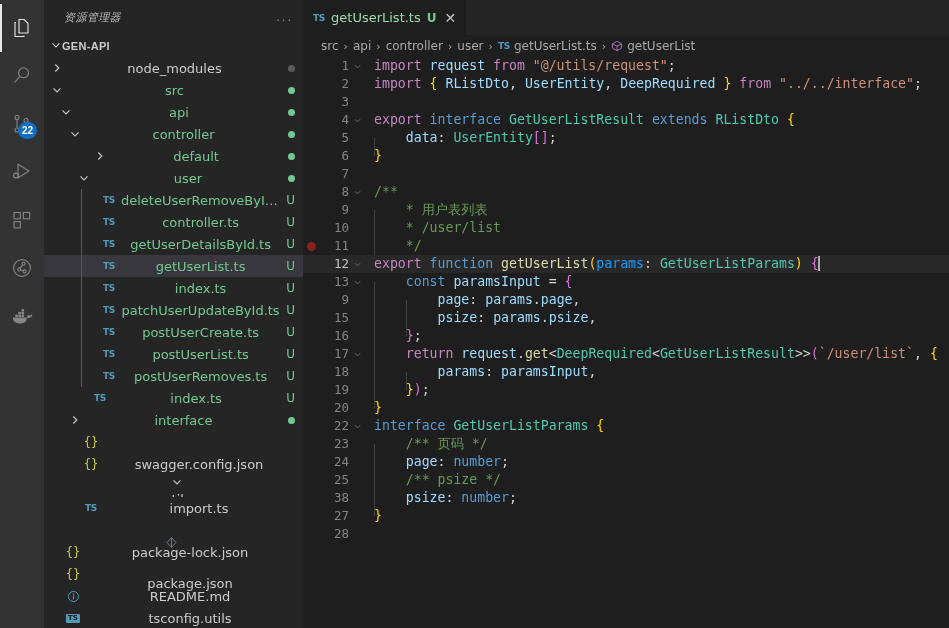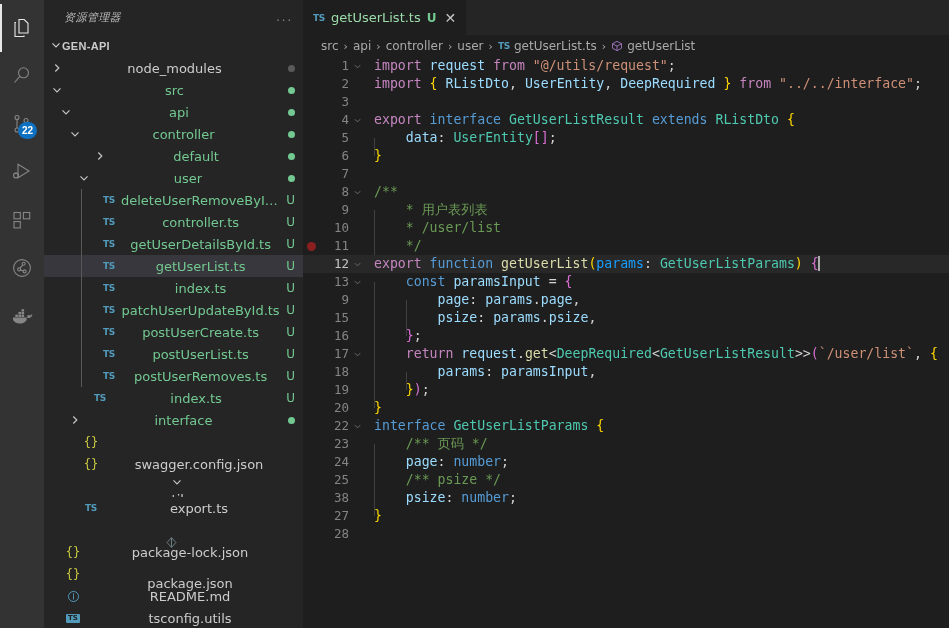--- a/index.html
+++ b/index.html
@@ -428,21 +428,21 @@
               </svg>
             </span>
             <span style="width: 3px; flex: 0 0 3px;"></span>
             <span class="lbl" style="color: rgb(204, 204, 204);">utils</span>
           </div>
           <div class="row" style="padding-left: 24px;">
             <span class="twisty"></span>
             <span class="fileicon">
               <span class="ts-ico">TS</span>
             </span>
-            <span class="lbl" style="color: rgb(204, 204, 204);">export.ts</span>
+            <span class="lbl" style="color: rgb(204, 204, 204);">import.ts</span>
           </div>
           <div class="row" style="padding-left: 6px; flex-direction: column;">
             <span class="twisty"></span>
             <span class="fileicon">
               <svg width="13" height="13" viewBox="0 0 16 16" fill="none" stroke="#6d8086" stroke-width="1.2">
                 <path d="M8 2 13.5 8 8 14 2.5 8z"></path>
                 <path d="M8 2 8 14" stroke="#6d8086"></path>
               </svg>
             </span>
             <span class="lbl" style="color: rgb(204, 204, 204);">.gitignore</span>

